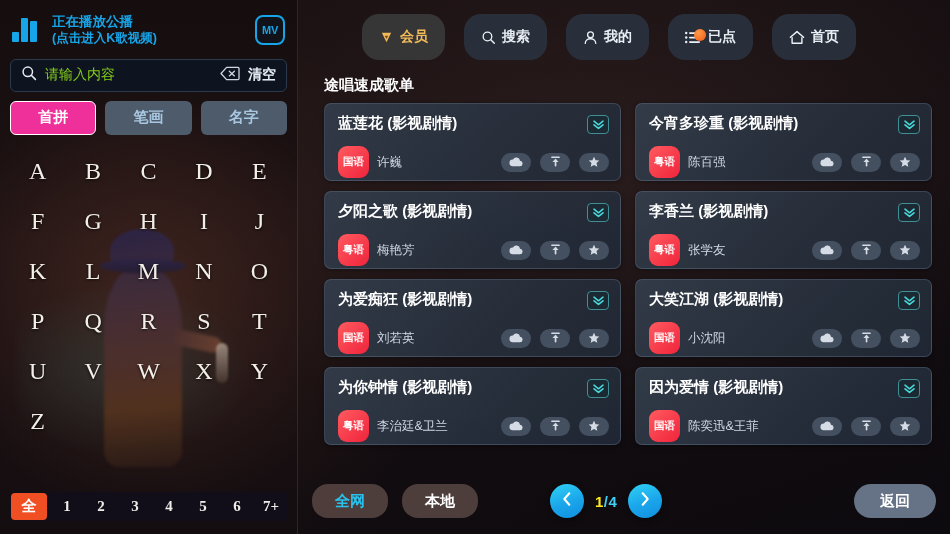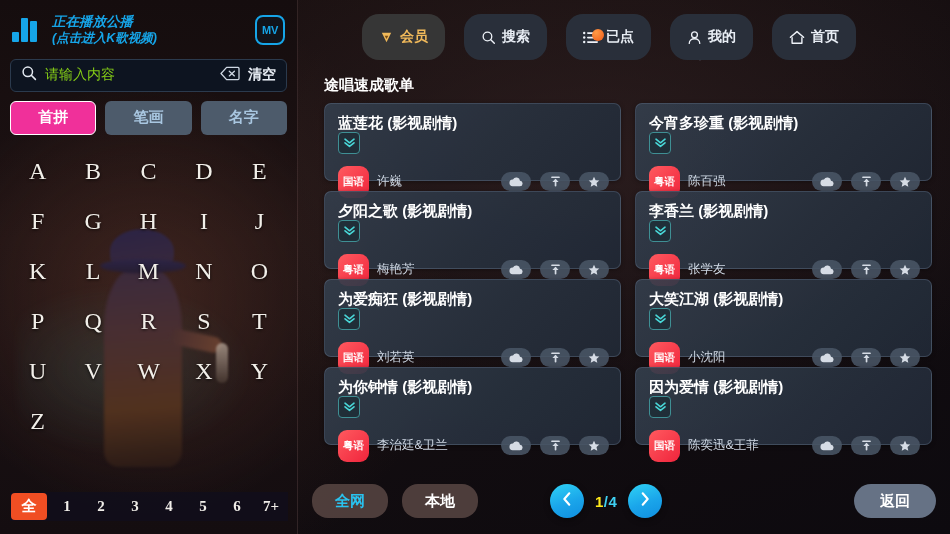--- a/index.html
+++ b/index.html
@@ -88,21 +88,21 @@
     display:flex; align-items:center; gap:10px;
     padding: 14px 2px 10px 2px;
   }
   .eq-icon { width: 30px; height: 30px; flex:0 0 30px; position: relative; }
   .eq-icon i {
     position:absolute; bottom:3px; width:7px; background:#16a5e8; display:block; border-radius:1px;
   }
   .eq-icon i:nth-child(1){ left:0;  height:10px; }
   .eq-icon i:nth-child(2){ left:9px; height:24px; }
   .eq-icon i:nth-child(3){ left:18px;height:21px; }
-  .np-text { flex:1 1 auto; line-height: 1.25; font-style: italic; }
+  .np-text { flex:1 1 auto; line-height: 1.25; }
   .np-line1 { color:#16a5e8; font-size:13.5px; font-weight:700; }
   .np-line2 { color:#16a5e8; font-size:12.5px; font-weight:700; }
   .mv-btn {
     width:30px; height:30px; flex:0 0 30px;
     border:2px solid #16a5e8; border-radius:8px;
     display:flex; align-items:center; justify-content:center;
     color:#16a5e8; font-size:11px; font-weight:700; letter-spacing:-0.3px;
     background: rgba(10,30,45,0.35);
   }
 
@@ -193,21 +193,21 @@
     column-gap: 14px; row-gap: 10px;
     padding: 0 4px 0 12px;
   }
   .song-card {
     position:relative; height: 78px; border-radius:7px;
     background: linear-gradient(135deg, rgba(52,62,76,0.92) 0%, rgba(40,49,62,0.92) 55%, rgba(33,41,54,0.92) 100%);
     border:1px solid rgba(120,140,165,0.30);
     box-shadow: 0 1px 4px rgba(0,0,0,0.35);
     padding: 11px 11px 0 13px;
   }
-  .song-title-row { display:flex; align-items:flex-start; justify-content:space-between;flex-direction:column; }
+  .song-title-row { display:flex; align-items:flex-start; justify-content:space-between; }
   .song-title {
     color:#ffffff; font-size:15px; font-weight:700; line-height:1.1;
     overflow:hidden; white-space:nowrap; text-overflow:ellipsis; padding-right:8px;
   }
   .expand-box {
     flex:0 0 22px; width:22px; height:19px; border-radius:4px;
     border:1px solid #3f8f94; background: rgba(24,42,50,0.6);
     display:flex; align-items:center; justify-content:center;
   }
   .song-meta-row {
@@ -374,46 +374,46 @@
         <span class="nav-ico">
           <svg width="15" height="15" viewBox="0 0 16 16" fill="none">
             <circle cx="6.9" cy="6.9" r="4.6" stroke="#eef2f8" stroke-width="1.4"></circle>
             <line x1="10.4" y1="10.4" x2="14.2" y2="14.2" stroke="#eef2f8" stroke-width="1.5" stroke-linecap="round"></line>
           </svg>
         </span>
         <span class="nav-label">搜索</span>
       </div>
 
       <div class="nav-btn">
+        <span class="nav-ico">
+          <svg width="15" height="15" viewBox="0 0 16 16" fill="none">
+            <circle cx="8" cy="5" r="3.1" stroke="#eef2f8" stroke-width="1.4"></circle>
+            <path d="M2.4 14.3c0-3.1 2.5-5.0 5.6-5.0s5.6 1.9 5.6 5.0" stroke="#eef2f8" stroke-width="1.4" stroke-linecap="round"></path>
+          </svg>
+        </span>
+        <span class="nav-label">我的</span>
+      </div>
+
+      <div class="nav-btn">
         <span class="nav-ico" style="position:relative;width:17px;height:15px;">
           <svg width="17" height="13" viewBox="0 0 17 13" fill="none">
             <circle cx="1.2" cy="2.0" r="1.2" fill="#eef2f8"></circle>
             <circle cx="1.2" cy="6.5" r="1.2" fill="#eef2f8"></circle>
             <circle cx="1.2" cy="11.0" r="1.2" fill="#eef2f8"></circle>
             <rect x="4" y="1.2" width="11" height="1.7" rx="0.8" fill="#eef2f8"></rect>
             <rect x="4" y="5.7" width="11" height="1.7" rx="0.8" fill="#eef2f8"></rect>
             <rect x="4" y="10.2" width="11" height="1.7" rx="0.8" fill="#eef2f8"></rect>
           </svg>
           <span class="badge-dot"></span>
         </span>
         <span class="nav-label">已点</span>
       </div>
 
       <div class="nav-btn">
         <span class="nav-ico">
-          <svg width="15" height="15" viewBox="0 0 16 16" fill="none">
-            <circle cx="8" cy="5" r="3.1" stroke="#eef2f8" stroke-width="1.4"></circle>
-            <path d="M2.4 14.3c0-3.1 2.5-5.0 5.6-5.0s5.6 1.9 5.6 5.0" stroke="#eef2f8" stroke-width="1.4" stroke-linecap="round"></path>
-          </svg>
-        </span>
-        <span class="nav-label">我的</span>
-      </div>
-
-      <div class="nav-btn">
-        <span class="nav-ico">
           <svg width="16" height="15" viewBox="0 0 16 15" fill="none">
             <path d="M1.4 7.2 8 1.6l6.6 5.6" stroke="#eef2f8" stroke-width="1.4" stroke-linecap="round" stroke-linejoin="round"></path>
             <path d="M3.1 7.6v5.6h9.8V7.6" stroke="#eef2f8" stroke-width="1.4" stroke-linecap="round" stroke-linejoin="round"></path>
           </svg>
         </span>
         <span class="nav-label">首页</span>
       </div>
     </div>
 
     <div class="section-title">途唱速成歌单</div>

